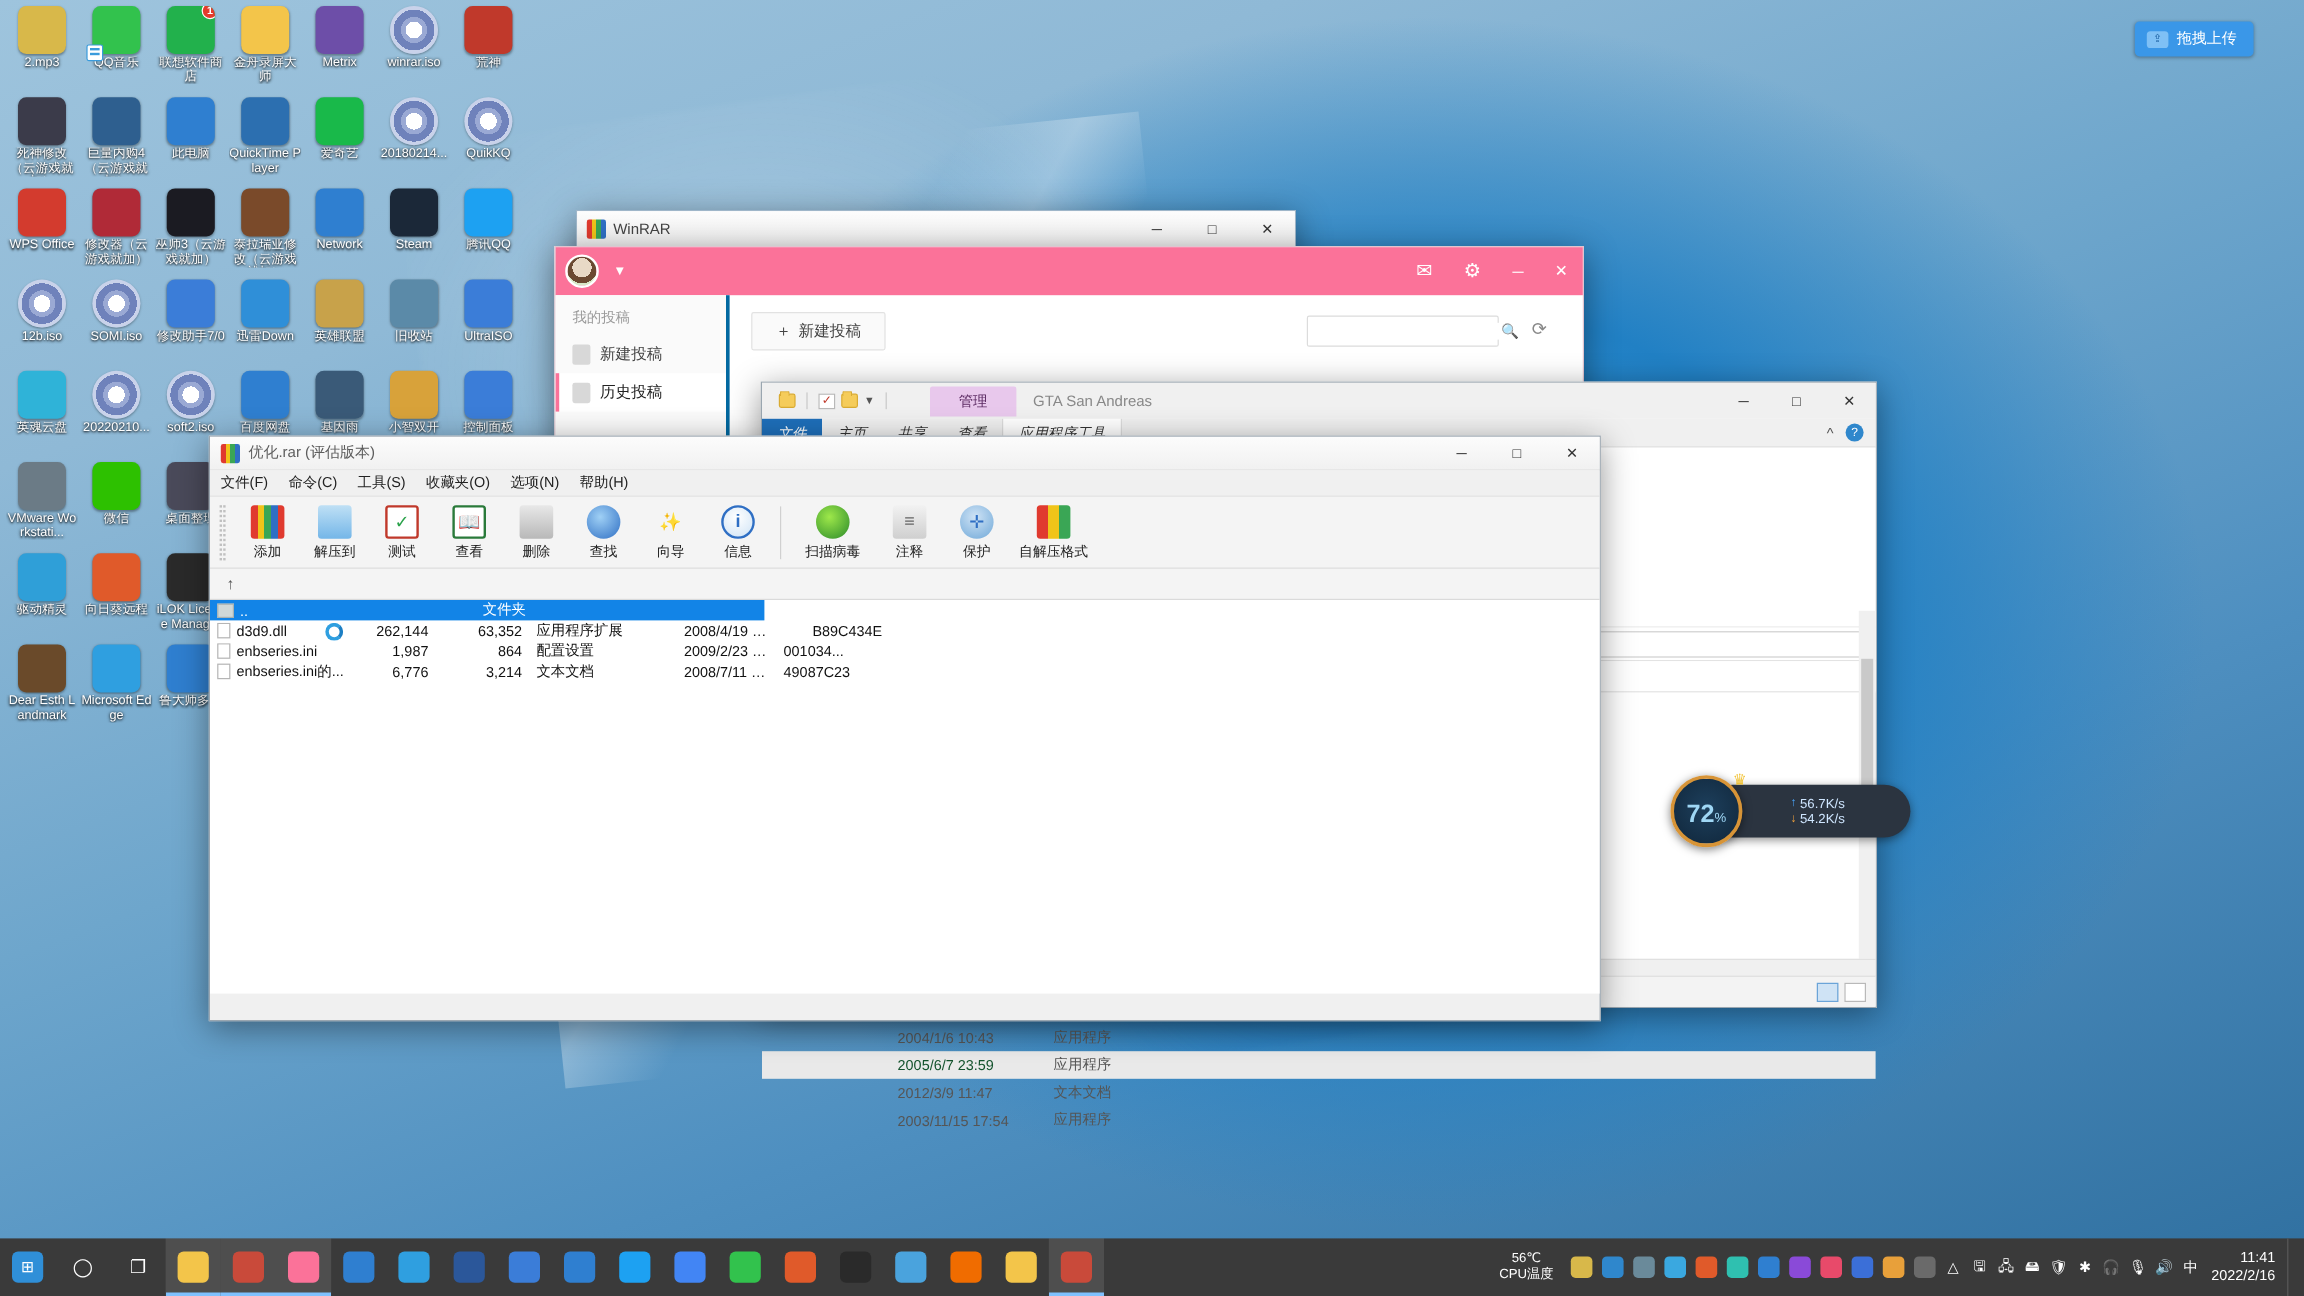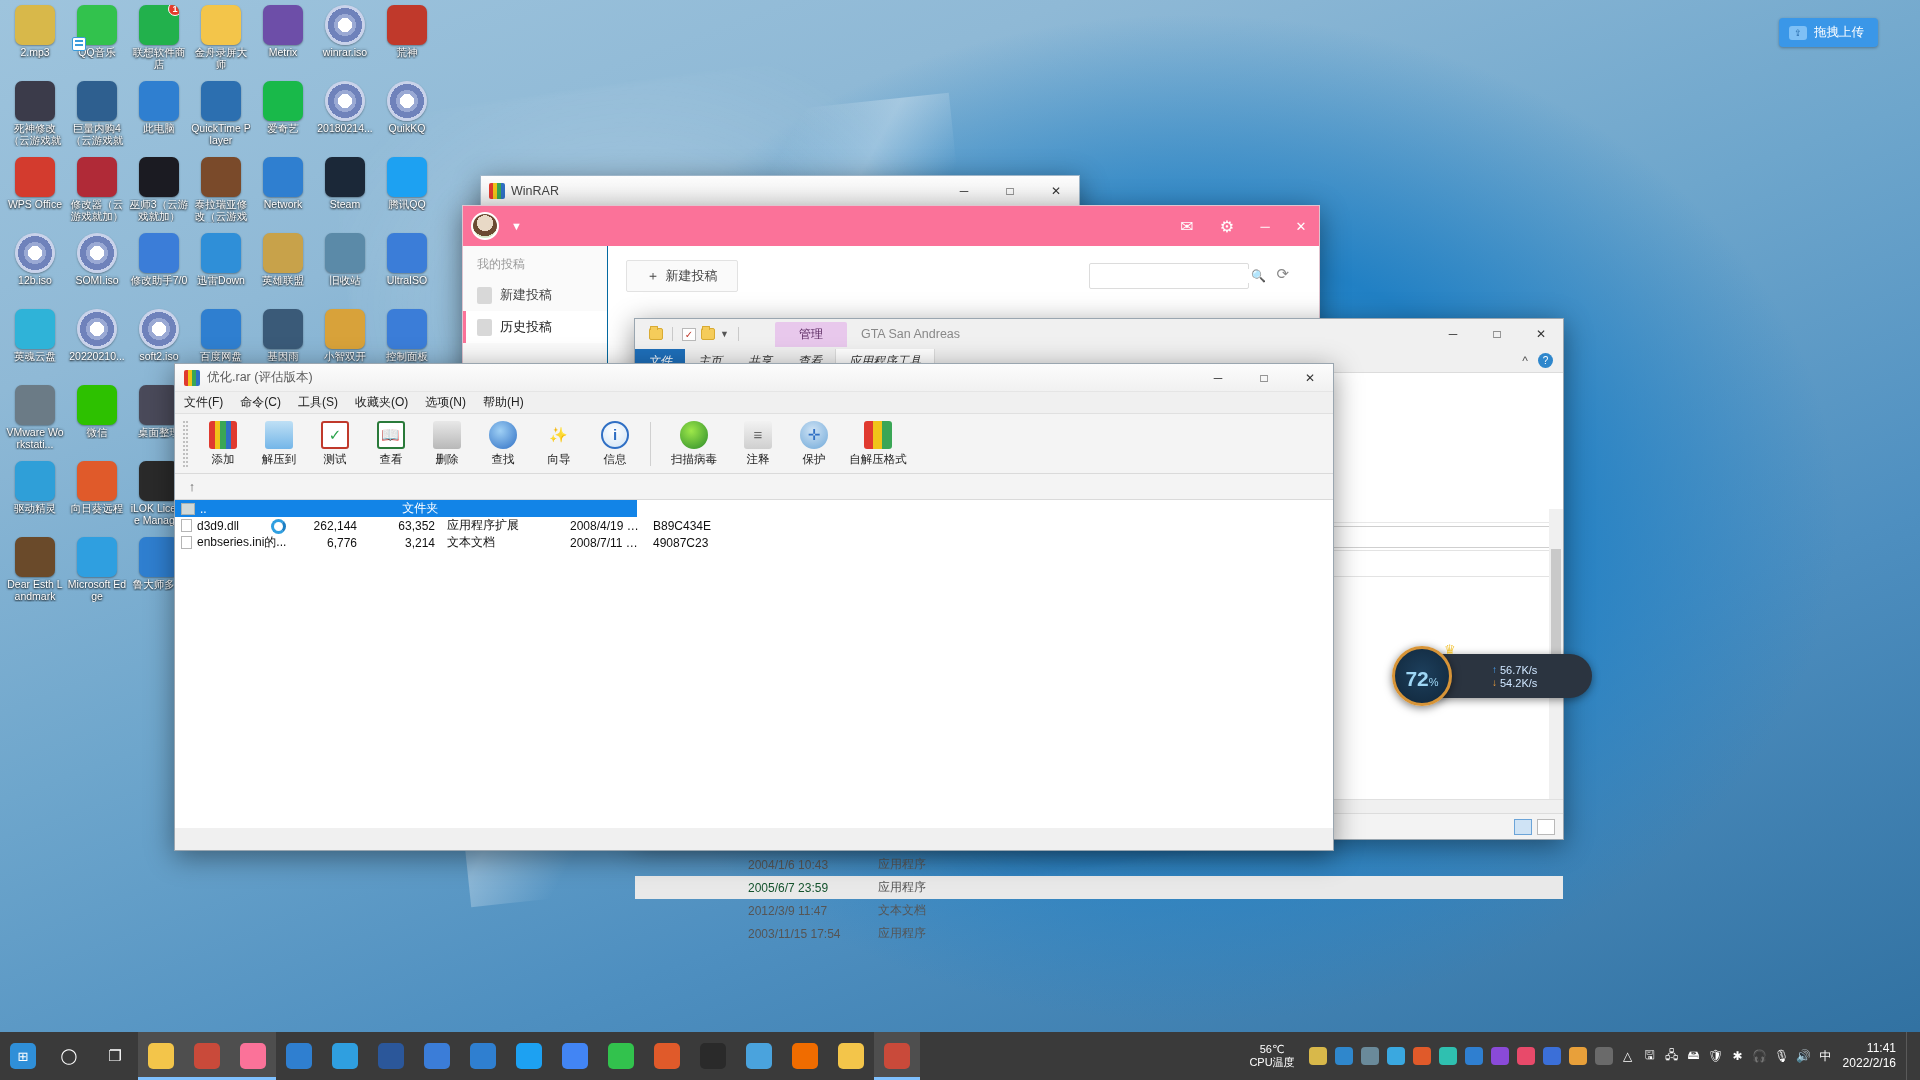--- a/index.html
+++ b/index.html
@@ -119,21 +119,21 @@
   #bili .avatar {
     width: 28px; height: 28px; border-radius: 50%;
     background: radial-gradient(circle at 50% 38%, #e8d9c6 0 8px, #6b4a32 8px 13px, #d7e8c8 13px 14px);
     border: 2px solid #fff;
   }
   #bili .caret { color: #fff; font-size: 11px; margin-left: 12px; }
   #bili .head-right { margin-left: auto; display: flex; align-items: center; height: 100%; }
   #bili .hicon { width: 40px; display: flex; align-items: center; justify-content: center; color: #fff; font-size: 16px; }
   #bili .hbtn { width: 36px; display:flex; align-items:center; justify-content:center; color:#fff; font-size: 13px; }
   #bili .bili-body { display: flex; height: calc(100% - 40px); }
-  #bili .bili-side { width: 145px; background: #fafafa; border-right: 1px solid #0369a1; padding-top: 8px; }
+  #bili .bili-side { width: 145px; background: #fafafa; border-right: 3px solid #0369a1; padding-top: 8px; }
   #bili .side-cap { font-size: 12px; color: #9b9b9b; padding: 2px 0 6px 14px; }
   #bili .side-item {
     display: flex; align-items: center; gap: 8px;
     height: 32px; padding-left: 14px; font-size: 13px; color: #444;
   }
   #bili .side-item.active { border-left: 3px solid #fb7299; padding-left: 11px; background: #fff; color: #222; }
   #bili .sico { width: 15px; height: 17px; background: #d8d8d8; border-radius: 2px; }
   #bili .bili-main { flex: 1; padding: 14px 18px; position: relative; }
   #bili .newpost {
     border: 1px solid #e2e2e2; background: #fafafa;
@@ -929,21 +929,32 @@
       </div>
       <div class="wr-row">
         <div class="wr-c nowrap" style="width: 118px; display: flex; align-items: center; gap: 5px;">
           <span class="file-ico"></span>
           <span>d3d9.dll</span>
         </div>
         <div class="wr-c nowrap r" style="width: 70px;">262,144</div>
         <div class="wr-c nowrap r" style="width: 78px;">63,352</div>
         <div class="wr-c nowrap" style="width: 123px;">应用程序扩展</div>
         <div class="wr-c nowrap" style="width: 83px;">2008/4/19 10...</div>
-        <div class="wr-c nowrap" style="width: 84px;">B89C434E</div>
+        <div class="wr-c nowrap" style="width: 84px; margin-left: 24px;">B89C434E</div>
+      </div>
+      <div class="wr-row">
+        <div class="wr-c nowrap" style="width: 118px; display: flex; align-items: center; gap: 5px;">
+          <span class="file-ico"></span>
+          <span>enbseries.ini</span>
+        </div>
+        <div class="wr-c nowrap r" style="width: 70px;">1,987</div>
+        <div class="wr-c nowrap r" style="width: 78px;">864</div>
+        <div class="wr-c nowrap" style="width: 123px;">配置设置</div>
+        <div class="wr-c nowrap" style="width: 83px;">2009/2/23 0:39</div>
+        <div class="wr-c nowrap" style="width: 84px;">001034...</div>
       </div>
       <div class="wr-row">
         <div class="wr-c nowrap" style="width: 118px; display: flex; align-items: center; gap: 5px;">
           <span class="file-ico"></span>
           <span>enbseries.ini的...</span>
         </div>
         <div class="wr-c nowrap r" style="width: 70px;">6,776</div>
         <div class="wr-c nowrap r" style="width: 78px;">3,214</div>
         <div class="wr-c nowrap" style="width: 123px;">文本文档</div>
         <div class="wr-c nowrap" style="width: 83px;">2008/7/11 2:45</div>

